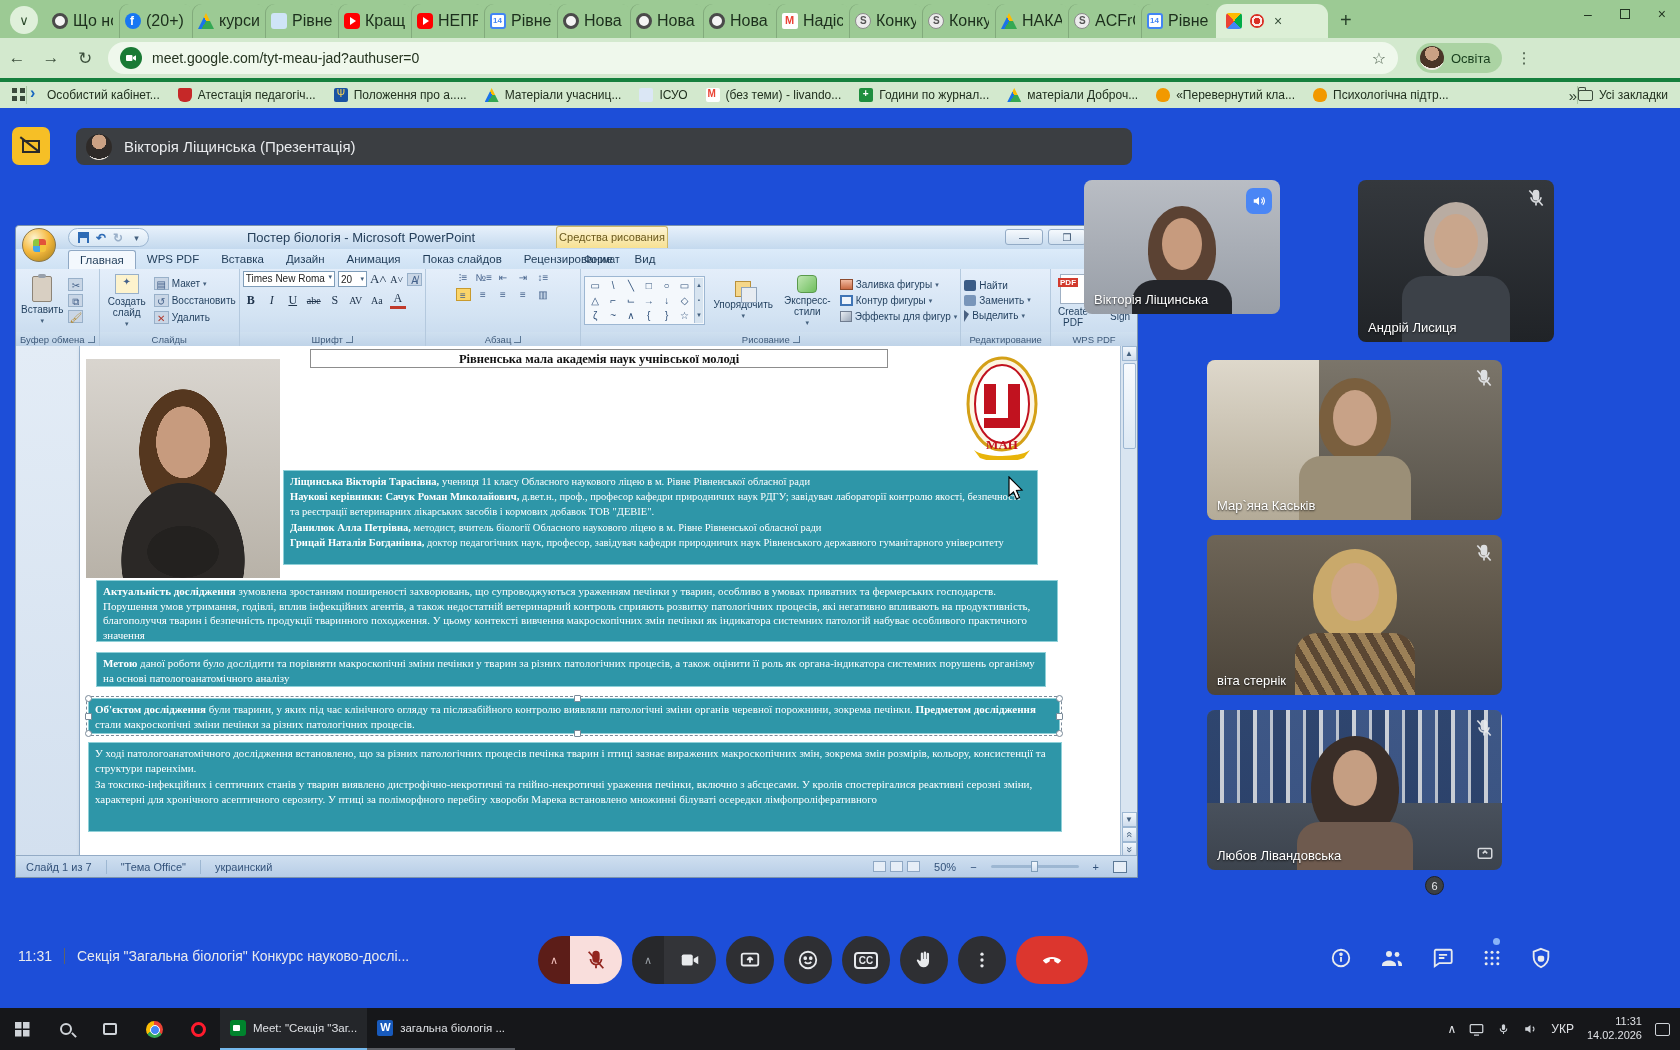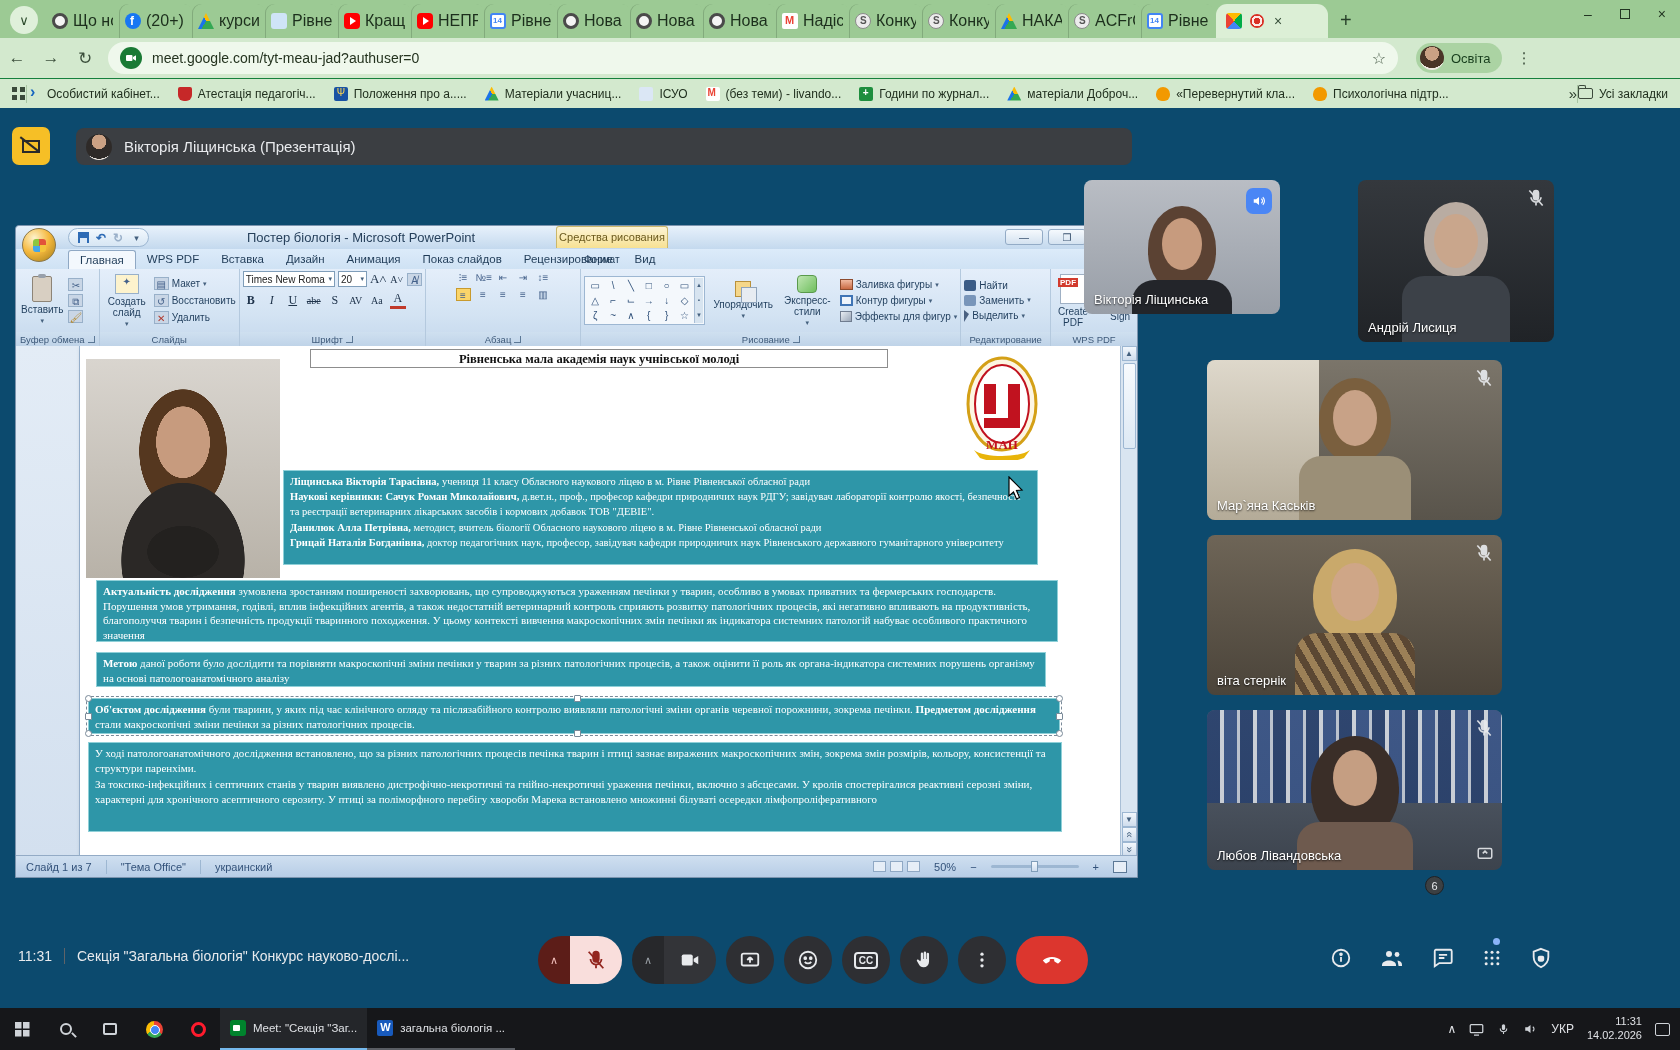--- a/index.html
+++ b/index.html
@@ -37,21 +37,21 @@
 #btoolbar{position:absolute;left:0;top:38px;width:1680px;height:40px;background:#d3e9ce;display:flex;align-items:center}
 .navic{font-size:17px;color:#3c4f3c;width:34px;text-align:center}
 .addr{height:32px;flex:1;max-width:1290px;background:#eff8ec;border-radius:16px;margin-left:6px;display:flex;align-items:center;padding:0 12px;gap:10px}
 .meetbadge{width:22px;height:22px;border-radius:50%;background:#1a7a35;display:flex;align-items:center;justify-content:center;flex:none}
 .url{font-size:14px;color:#24331f;flex:1}
 .star{color:#4d604d;font-size:16px}
 .profile{height:30px;border-radius:15px;background:#abd3a3;display:flex;align-items:center;gap:7px;padding:0 12px 0 4px;margin-left:18px}
 .pavatar{width:24px;height:24px;border-radius:50%;background:radial-gradient(circle at 50% 32%,#caa184 0 34%,#4a3527 35% 70%,#efe9e2 71%)}
 .pname-chip{font-size:13px;color:#173d1c}
 .dots3{color:#3c4f3c;font-size:15px;margin:0 16px 0 14px;letter-spacing:1px}
-#bbar{position:absolute;left:0;top:78px;width:1680px;height:30px;background:#d3e9ce;border-top:1px solid #15803d;display:flex;align-items:center;font-size:12px;color:#21301f;gap:0;padding:0 12px}
+#bbar{position:absolute;left:0;top:78px;width:1680px;height:30px;background:#d3e9ce;border-top:4px solid #15803d;display:flex;align-items:center;font-size:12px;color:#21301f;gap:0;padding:0 12px}
 .bmi{display:flex;align-items:center;gap:6px;white-space:nowrap}
 .bicon{width:14px;height:14px;display:inline-block;position:relative;flex:none}
 .bicon[data-icon=chevron]::after{content:"›";color:#1565c0;font-weight:bold;font-size:16px;position:absolute;left:3px;top:-4px}
 .bicon[data-icon=flag]{background:#c62828;border-radius:2px 2px 6px 6px}
 .bicon[data-icon=trident]{background:#1952a3;border-radius:2px}
 .bicon[data-icon=trident]::after{content:"Ψ";color:#ffd54f;font-size:10px;position:absolute;left:3px;top:0}
 .bicon[data-icon=drive]{background:conic-gradient(from 210deg,#1a73e8 0 120deg,#fbbc04 0 240deg,#34a853 0);clip-path:polygon(50% 0,100% 100%,0 100%)}
 .bicon[data-icon=page]{background:#dbe7f5;border-radius:2px}
 .bicon[data-icon=gmail]{background:#fff;border-radius:2px}
 .bicon[data-icon=gmail]::after{content:"M";color:#ea4335;font-weight:800;font-size:10px;position:absolute;left:2px;top:0}
@@ -59,21 +59,21 @@
 .bicon[data-icon=sheet]::after{content:"+";color:#fff;font-weight:bold;font-size:10px;position:absolute;left:3.5px;top:0}
 .bicon[data-icon=bell]{background:#f29900;border-radius:50% 50% 42% 42%}
 .appsgrid{width:14px;height:14px;background:
  linear-gradient(#3a4a3a,#3a4a3a),linear-gradient(#3a4a3a,#3a4a3a),
  linear-gradient(#3a4a3a,#3a4a3a),linear-gradient(#3a4a3a,#3a4a3a);
  background-size:5px 5px;background-position:0 0,8px 0,0 8px,8px 8px;background-repeat:no-repeat}
 .bsep{width:1px;height:18px;background:#a9c5a3}
 .folder{width:15px;height:11px;border:1.5px solid #3c4a3c;border-radius:2px;position:relative}
 .folder::before{content:"";position:absolute;left:-1px;top:-4px;width:6px;height:3px;border:1.5px solid #3c4a3c;border-bottom:none;border-radius:2px 2px 0 0}
 
-#meet{position:absolute;left:0;top:108px;width:1680px;height:900px;background:#0c4a6e}
+#meet{position:absolute;left:0;top:108px;width:1680px;height:900px;background:#1d4ed8}
 .warn{position:absolute;left:12px;top:19px;width:38px;height:38px;border-radius:7px;background:#f6bf26;display:flex;align-items:center;justify-content:center}
 .warnglyph{width:18px;height:13px;border:2px solid #2a2a2a;position:relative}
 .warnglyph::after{content:"";position:absolute;left:-4px;top:-6px;width:24px;height:1px;border-top:2px solid #2a2a2a;transform:rotate(38deg);transform-origin:left}
 .banner{position:absolute;left:76px;top:20px;width:1056px;height:37px;background:#3b3e42;border-radius:8px;display:flex;align-items:center;gap:12px;padding:0 10px}
 .bavatar{width:26px;height:26px;border-radius:50%;background:radial-gradient(circle at 50% 30%,#caa184 0 32%,#2e2a28 33% 75%,#efe9e2 76%)}
 .banner-txt{font-size:15px;color:#e8eaed}
 
 .tile{position:absolute;border-radius:8px;overflow:hidden;background:#202124}
 .tname{position:absolute;left:10px;bottom:7px;font-size:13px;color:#fff;text-shadow:0 1px 2px rgba(0,0,0,.8);z-index:3}
 .micoff{position:absolute;top:8px;right:8px;z-index:3;opacity:.92}
@@ -128,21 +128,21 @@
 .rbody{flex:1;position:relative;padding:2px 3px;display:flex;gap:3px}
 .rlabel{height:14px;font-size:9.5px;color:#3e5a7a;text-align:center;background:linear-gradient(#cfe0f0,#bfd3e8);display:flex;align-items:center;justify-content:center;gap:3px}
 .dlg{width:7px;height:7px;border:1px solid #5b7896;border-top:none;border-left:none;font-size:5px}
 .bigbtn{display:flex;flex-direction:column;align-items:center;justify-content:center;font-size:10px;color:#1f3d5c;text-align:center;gap:2px;padding:1px 2px}
 .clip{width:20px;height:26px;background:#d8cfc2;border:1px solid #8d8477;border-radius:2px;position:relative}
 .clip::after{content:"";position:absolute;left:5px;top:-3px;width:8px;height:4px;background:#98a0ab;border-radius:2px}
 .minicol{display:flex;flex-direction:column;gap:3px;justify-content:center}
 .mi{width:15px;height:13px;font-size:10px;line-height:13px;text-align:center;color:#44618a}
 .mi.sq{background:#c9d6e6;border:1px solid #98b0c9}
 .smallrow{display:flex;align-items:center;gap:3px;font-size:10px;color:#1f3d5c;white-space:nowrap}
-.fontbox{width:96px;height:16px;background:#fff;border:1px solid #7f9db9;font-size:10px;color:#222;padding:1px 2px;display:flex;justify-content:space-between;align-items:center}
+.fontbox{width:96px;height:16px;background:#fff;border:1px solid #7f9db9;font-size:10px;color:#222;padding:1px 2px;display:flex;justify-content:space-between;align-items:flex-start}
 .sizebox{width:30px;height:16px;background:#fff;border:1px solid #7f9db9;font-size:10px;color:#222;padding:1px 2px;display:flex;justify-content:space-between;align-items:center}
 .fx{font-family:"Liberation Serif",serif;font-size:12px;color:#20344c;width:16px;text-align:center}
 .caret{font-size:7px;color:#44607e}
 .alsel{background:#fbd56a;border:1px solid #c89a2e}
 .shapegrid{width:148px;background:#f4f8fc;border:1px solid #9db7d2;display:grid;grid-template-columns:repeat(6,1fr) 10px;font-size:10px;color:#30517a;align-items:center;justify-items:center;padding:1px}
 .shapegrid span{line-height:15px}
 .sgbar{grid-row:1/4;grid-column:7;width:9px;height:100%;background:#d7e4f0;border-left:1px solid #aabfd6;font-size:6px;color:#44607e;display:flex;flex-direction:column;align-items:center;justify-content:space-between}
 .arrico{width:16px;height:16px;background:#f5d78a;border:1px solid #b9913c;position:relative}
 .arrico::after{content:"";position:absolute;left:5px;top:5px;width:14px;height:14px;background:#e7ecf2;border:1px solid #8fa4bb}
 .qsico{width:20px;height:18px;background:linear-gradient(135deg,#bfe6b2,#6fbf5e);border:1px solid #5a9a4c;border-radius:4px}

